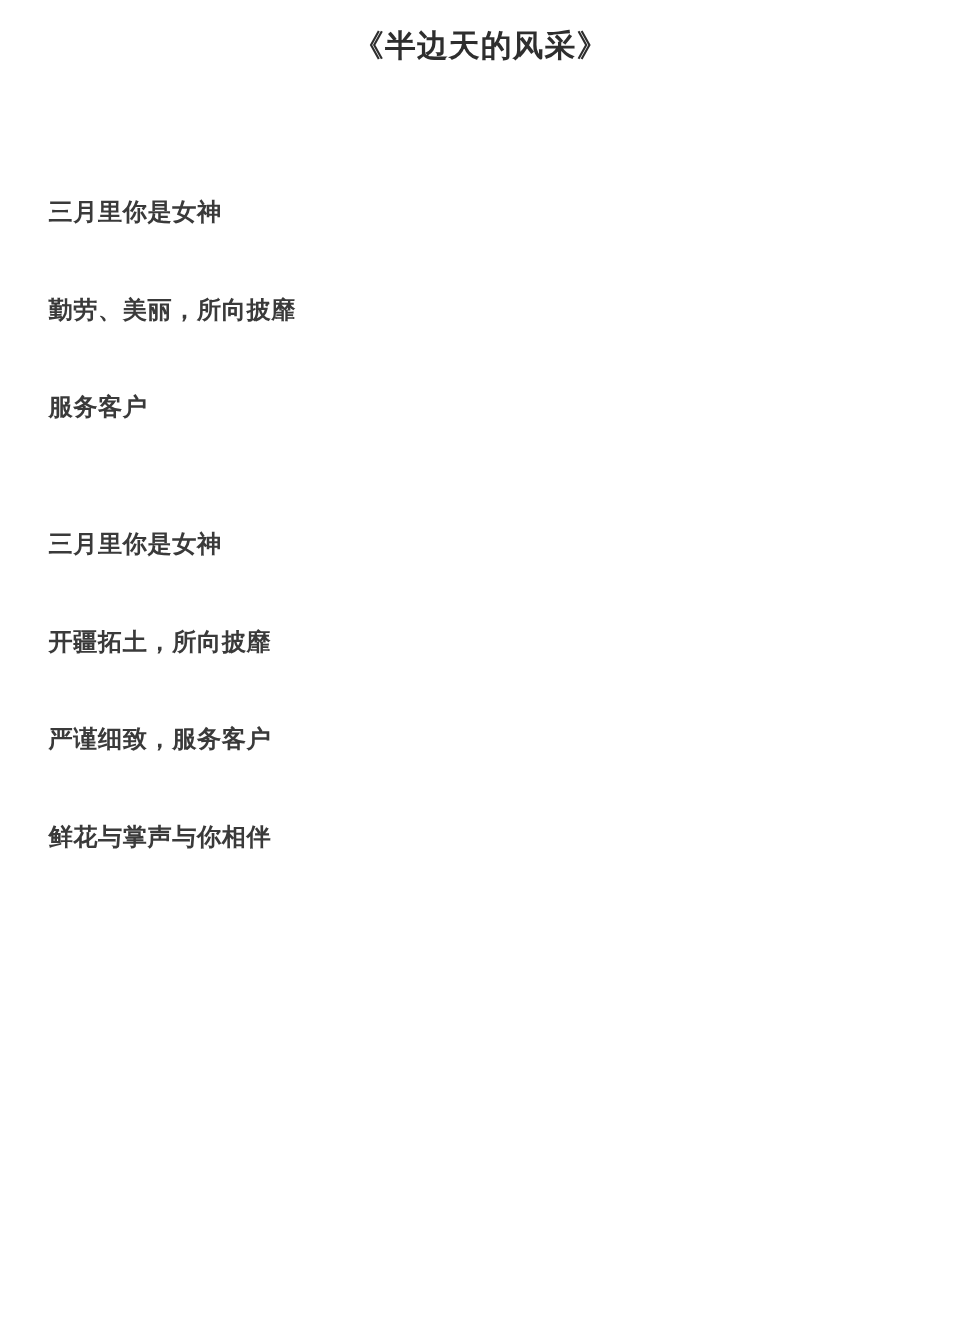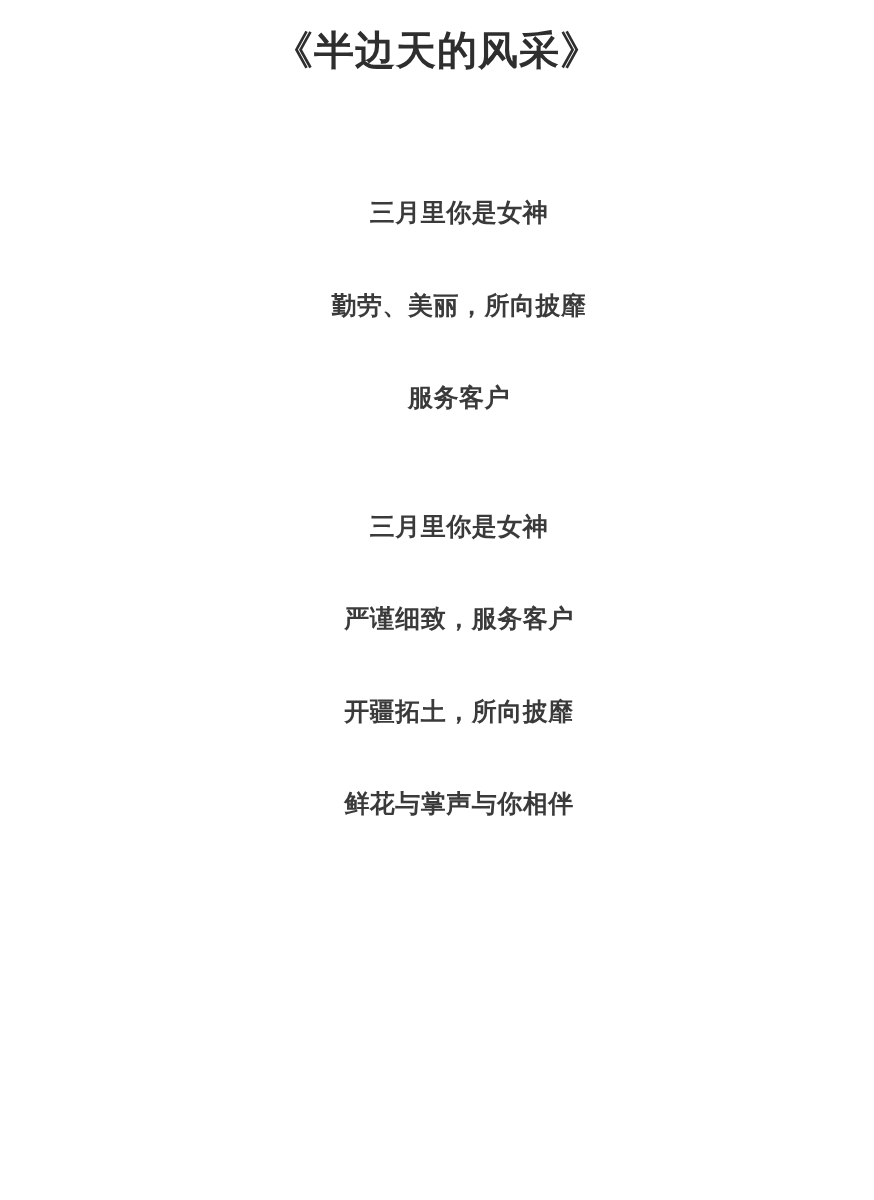--- a/index.html
+++ b/index.html
@@ -16,63 +16,62 @@
   }
   .page {
     width: 874px;
     height: 1200px;
     box-sizing: border-box;
     background: #ffffff;
     position: relative;
   }
   .poem-title {
     text-align: center;
-    font-size: 40px;
+    font-size: 28px;
     font-weight: 700;
     color: #2e2e2e;
     letter-spacing: 1px;
     padding-top: 22px;
     line-height: 1.4;
   }
   .stanzas {
     padding: 0 0 0 44px;
     margin-top: 118px;
   }
   .stanza {
     margin-bottom: 0;
   }
   .stanza + .stanza {
     margin-top: 96px;
   }
   .line {
-    font-size: 25px;
+    font-size: 22px;
     font-weight: 700;
     color: #3a3a3a;
     line-height: 1.3;
     letter-spacing: 0.5px;
     margin-bottom: 60px;
-    text-align: center;
   }
   .line:last-child {
     margin-bottom: 0;
   }
 </style>
 </head>
 <body>
 
 <div class="page">
   <div class="poem-title">《半边天的风采》</div>
 
   <div class="stanzas">
     <div class="stanza">
       <div class="line">三月里你是女神</div>
       <div class="line">勤劳、美丽，所向披靡</div>
       <div class="line">服务客户</div>
     </div>
 
     <div class="stanza">
       <div class="line">三月里你是女神</div>
+      <div class="line">开疆拓土，所向披靡</div>
       <div class="line">严谨细致，服务客户</div>
-      <div class="line">开疆拓土，所向披靡</div>
       <div class="line">鲜花与掌声与你相伴</div>
     </div>
   </div>
 </div>
 
 </body></html>

